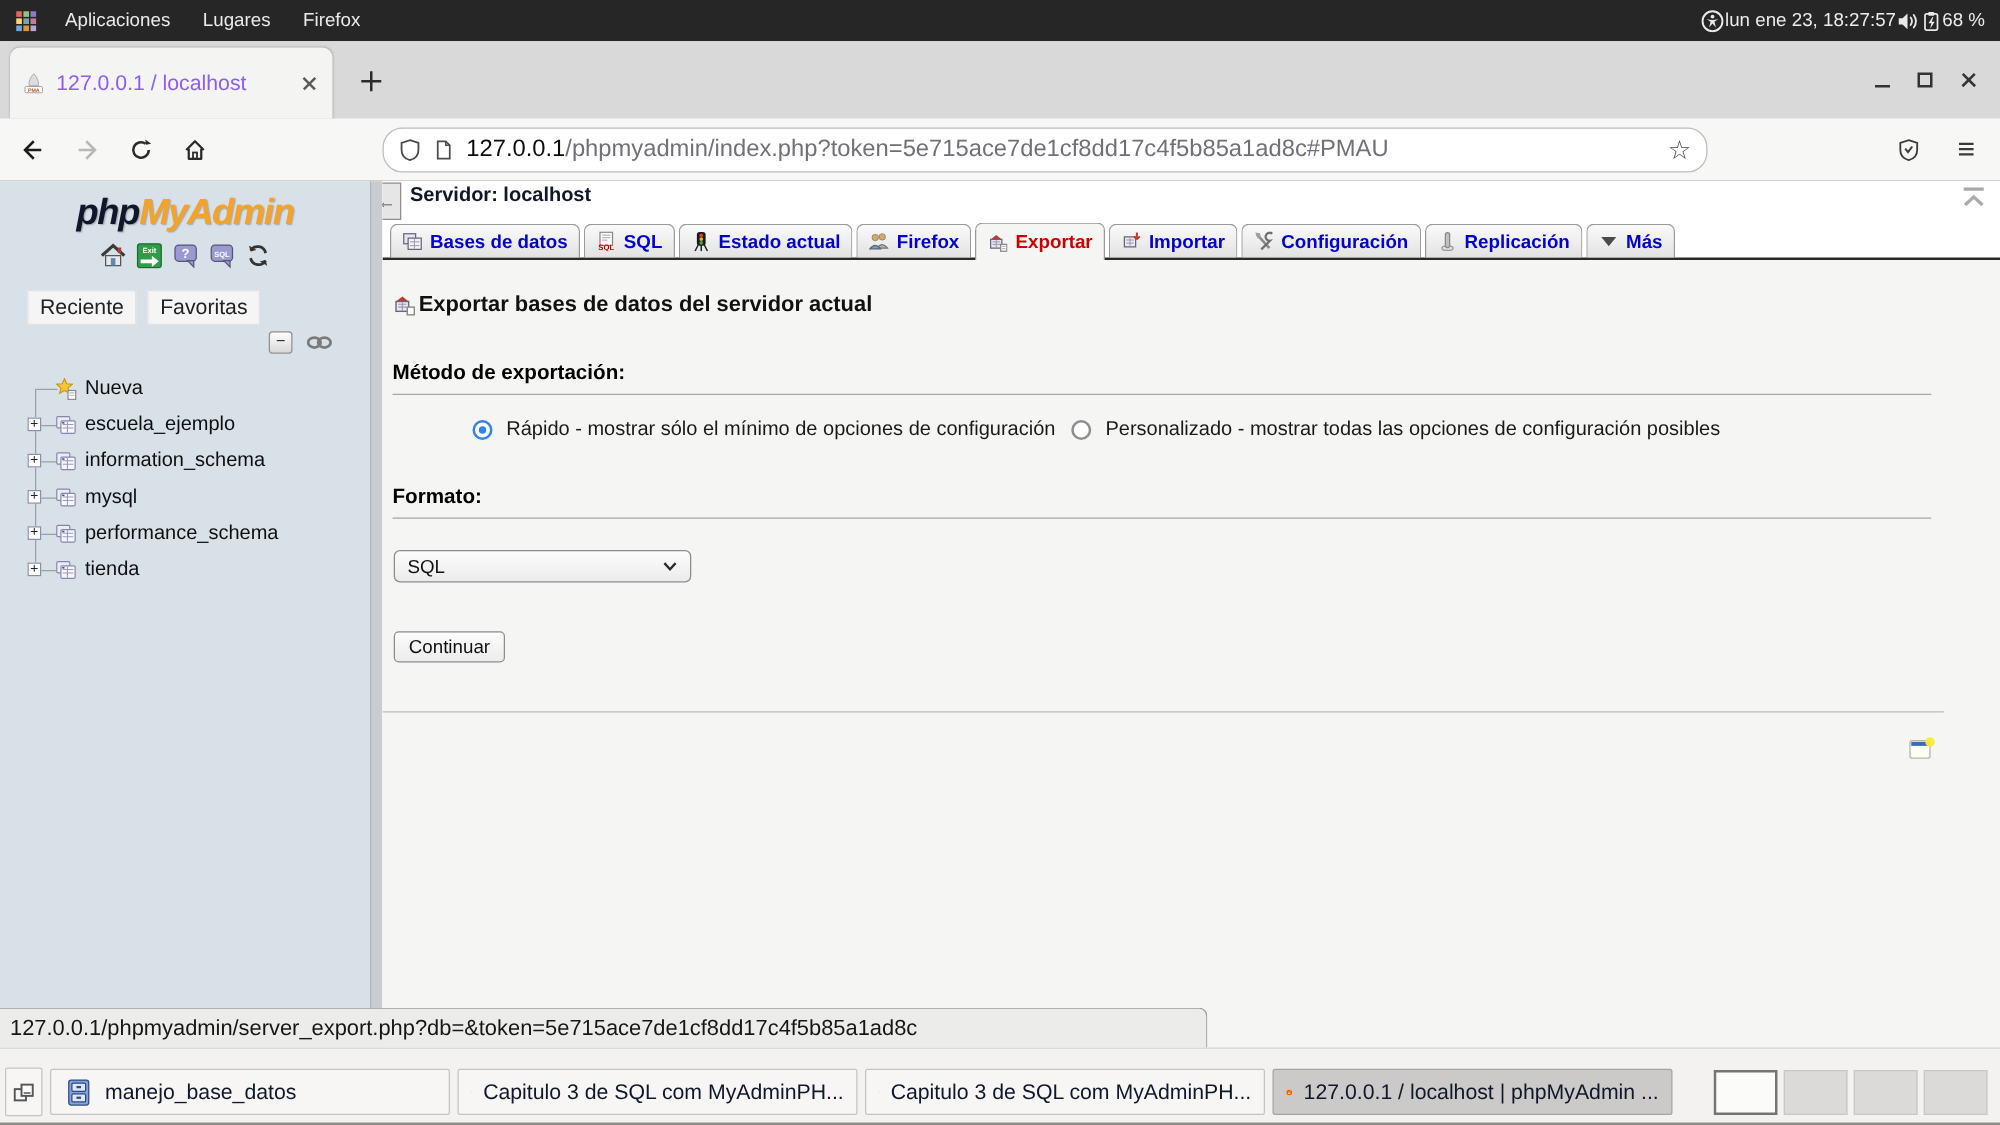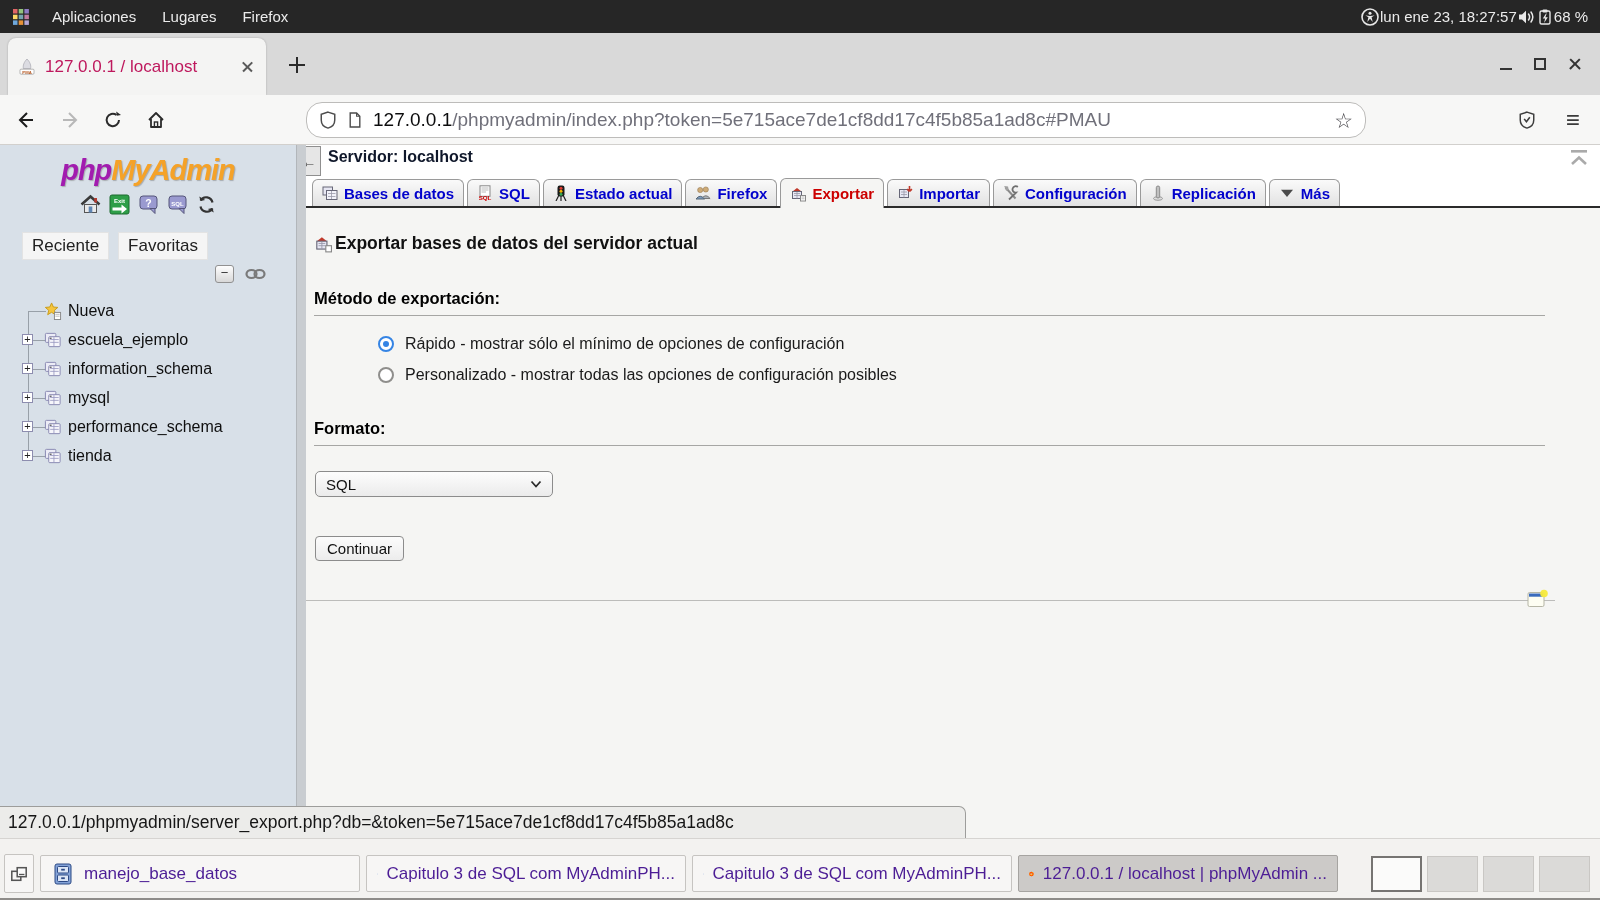--- a/index.html
+++ b/index.html
@@ -14,21 +14,21 @@
   .gnome-left{display:flex;align-items:center;gap:14px;}
   .gnome-menu{padding:0 8px;}
   .gnome-right{margin-left:auto;display:flex;align-items:center;gap:1px;}
   .i18{width:18px;height:18px;} .i16{width:16px;height:16px;} .i20{width:20px;height:20px;}
 
   
   .ff-tabbar{position:absolute;left:0;top:33px;width:1600px;height:62px;background:#d9d9d9;}
   .ff-tab{position:absolute;left:8px;top:5px;width:258px;height:57px;background:#f4f4f3;
           border-radius:8px 8px 0 0;display:flex;align-items:center;padding:0 10px;box-sizing:border-box;gap:9px;
           box-shadow:0 0 2px rgba(0,0,0,.25);}
-  .ff-tab-title{position:relative;flex:1;overflow:hidden;white-space:nowrap;font-size:17px;color:#be185d;}
+  .ff-tab-title{position:relative;flex:1;overflow:hidden;white-space:nowrap;font-size:17px;color:#8b5cf6;}
   .ff-tab-title::after{content:"";position:absolute;right:0;top:0;bottom:0;width:34px;
           background:linear-gradient(to right,rgba(244,244,243,0),#f4f4f3);}
   .tab-close{width:16px;height:16px;position:relative;}
   .tab-close::before,.tab-close::after{content:"";position:absolute;left:1px;top:7px;width:13px;height:1.6px;background:#5a5a5a;}
   .tab-close::before{transform:rotate(45deg);} .tab-close::after{transform:rotate(-45deg);}
   .new-tab{position:absolute;left:283px;top:18px;width:28px;height:28px;display:flex;align-items:center;justify-content:center;}
   .new-tab span{position:relative;width:16px;height:16px;}
   .new-tab span::before{content:"";position:absolute;left:0;top:7px;width:16px;height:2px;background:#2b2b2b;}
   .new-tab span::after{content:"";position:absolute;left:7px;top:0;width:2px;height:16px;background:#2b2b2b;}
   .win-controls{position:absolute;right:18px;top:22px;display:flex;gap:22px;align-items:center;height:18px;}
@@ -52,21 +52,21 @@
   .nav-right{position:absolute;right:20px;top:0;height:50px;display:flex;align-items:center;gap:30px;}
   .hamburger{font-size:24px;color:#3a3a3a;line-height:1;}
 
   
   .content{position:absolute;left:0;top:145px;width:1600px;height:693px;display:flex;}
 
   
   .pma-sidebar{width:296px;height:100%;background:#d8e0e8;box-sizing:border-box;position:relative;flex:none;}
   .pma-logo{margin-top:9px;text-align:center;font-size:29px;font-weight:bold;font-style:italic;letter-spacing:-1px;
             text-shadow:1px 1px 1px rgba(120,120,120,.5);}
-  .logo-php{color:#a21caf;font-style:italic;} .logo-mya{color:#f5a228;}
+  .logo-php{color:#0f172a;font-style:italic;} .logo-mya{color:#f5a228;}
   .pma-toolbar{margin-top:7px;display:flex;justify-content:center;align-items:center;gap:8px;}
   .pma-navbtns{margin:17px 0 0 22px;display:flex;gap:9px;}
   .pma-chip{background:#f5f5f5;border:1px solid #e3e3e3;padding:3px 9px;font-size:17px;color:#222;}
   .pma-mini-row{margin:5px 30px 0 0;display:flex;justify-content:flex-end;align-items:center;gap:11px;height:18px;}
   .mini-minus{width:17px;height:16px;border:1px solid #919191;border-radius:3px;background:linear-gradient(#fefefe,#d8d8d8);
               font-size:13px;line-height:14px;text-align:center;color:#333;}
   .tree{position:relative;margin-top:13px;font-size:16px;color:#0f0f0f;}
   .tree-vline{position:absolute;left:28px;top:15px;width:0;border-left:1px solid #98a0a8;}
   .tree-row{position:relative;height:29px;display:flex;align-items:center;}
   .tree-hstub{position:absolute;left:29px;top:50%;width:17px;border-top:1px solid #98a0a8;}
@@ -86,21 +86,21 @@
   .pma-tabs{position:absolute;left:0;top:33px;right:0;height:28px;border-bottom:2px solid #2a2a2a;
             display:flex;align-items:flex-end;gap:3px;padding-left:6px;box-sizing:content-box;}
   .pma-tab{display:flex;align-items:center;gap:6px;padding:0 9px;height:27px;background:linear-gradient(#fafafa,#e2e2e2);
            border:1px solid #9a9a9a;border-bottom:none;border-radius:6px 6px 0 0;
            font-weight:bold;font-size:15px;color:#0202cc;box-sizing:border-box;white-space:nowrap;}
   .pma-tab.active{background:#f5f5f3;color:#cc0000;height:30px;margin-bottom:-2px;z-index:3;position:relative;}
   .pma-body{position:absolute;left:0;top:63px;right:0;bottom:0;background:#f5f5f3;}
   .page-title{margin:25px 0 0 8px;display:flex;align-items:center;font-size:17.5px;font-weight:bold;color:#111;}
   .rule-heading{margin:35px 55px 0 8px;padding-bottom:7px;border-bottom:1px solid #a6a6a4;
                 font-size:16.5px;font-weight:bold;color:#000;}
-  .options{margin:19px 0 0 72px;display:flex;flex-direction:column;gap:13px;}
+  .options{margin:19px 0 0 72px;display:flex;flex-direction:row;gap:13px;}
   .opt-row{display:flex;align-items:center;gap:11px;font-size:16px;color:#1a1a1a;}
   .radio{width:16px;height:16px;border-radius:50%;border:2px solid #8f8e8c;background:#fff;box-sizing:border-box;position:relative;flex:none;}
   .radio.sel{border-color:#3584e4;}
   .radio.sel::after{content:"";position:absolute;left:3px;top:3px;width:6px;height:6px;border-radius:50%;background:#3584e4;}
   .gtk-select{margin:25px 0 0 9px;width:238px;height:26px;background:linear-gradient(#fdfdfd,#ebebeb);
               border:1px solid #8c8c8c;border-radius:5px;display:flex;align-items:center;padding:0 10px;box-sizing:border-box;font-size:15px;color:#111;}
   .gtk-select .chev{margin-left:auto;width:12px;height:8px;}
   .gtk-button{display:inline-block;margin:39px 0 0 9px;padding:3px 11px;background:linear-gradient(#fcfcfc,#ececec);
               border:1px solid #8c8c8c;border-radius:4px;font-size:15px;color:#111;}
   .pma-hr{margin:39px 45px 0 0;border:none;border-top:1px solid #bcbcba;}
@@ -111,21 +111,21 @@
   .status-tip{position:absolute;left:0;top:806px;width:966px;height:32px;background:#ececea;border:1px solid #9d9d9b;
               border-left:none;border-bottom:none;border-radius:0 7px 0 0;box-sizing:border-box;
               font-size:17.5px;color:#161616;line-height:30px;padding:0 8px;white-space:nowrap;overflow:hidden;z-index:9;}
 
   
   .taskbar{position:absolute;left:0;top:838px;width:1600px;height:62px;background:#f3f2f0;border-top:1px solid #d6d4d1;
            box-sizing:border-box;display:flex;align-items:center;padding:14px 10px 6px 4px;gap:6px;}
   .tb-desktop{width:28px;height:37px;border:1px solid #c6c4c1;background:#f7f6f5;border-radius:2px;
               display:flex;align-items:center;justify-content:center;flex:none;}
   .tb-item{width:320px;height:37px;border:1px solid #c6c4c1;background:#f7f6f5;border-radius:2px;box-sizing:border-box;
-           display:flex;align-items:center;gap:9px;padding:0 10px;font-size:17px;color:#4c1d95;flex:none;overflow:hidden;white-space:nowrap;}
+           display:flex;align-items:center;gap:9px;padding:0 10px;font-size:17px;color:#0f172a;flex:none;overflow:hidden;white-space:nowrap;}
   .tb-item.active{background:#cccac8;border-color:#a6a4a1;justify-content:flex-end;}
   .workspaces{margin-left:auto;display:flex;gap:5px;}
   .ws-cell{width:51px;height:36px;background:#dbdad8;border:1px solid #c9c7c4;box-sizing:border-box;}
   .ws-cell.active{background:#fbfbfa;border:2px solid #767472;}
   .bottom-edge{position:absolute;left:0;top:898px;width:1600px;height:2px;background:#8e8c89;}
 </style>
 </head>
 <body>
 
 <div class="screen">

